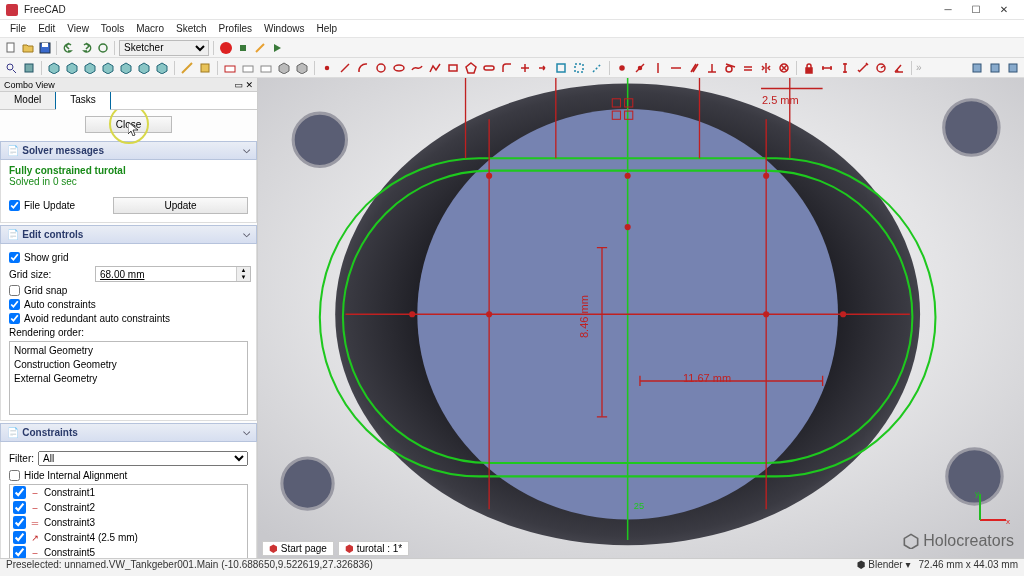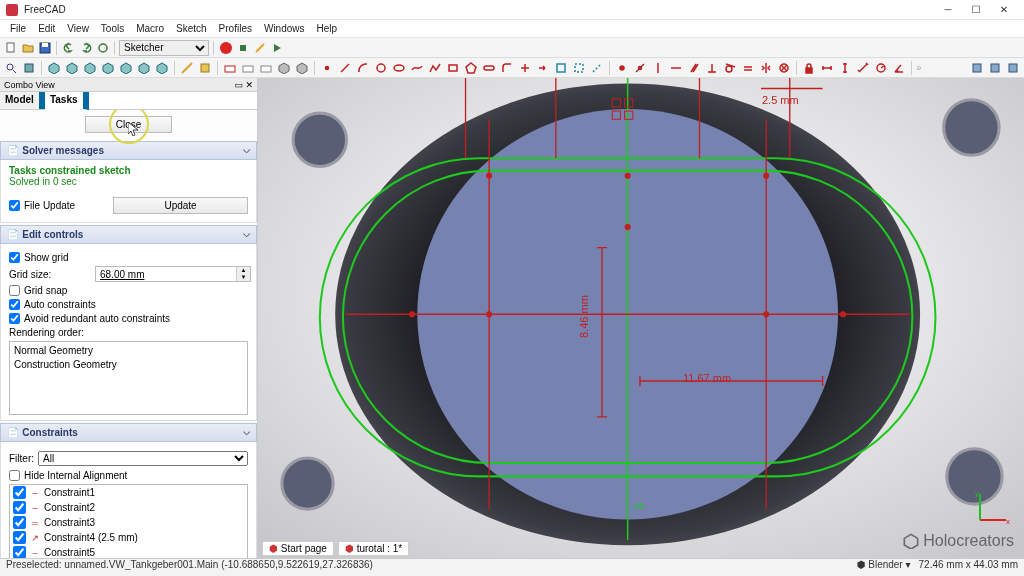--- a/index.html
+++ b/index.html
@@ -27,21 +27,21 @@
   .toolbar.tb2 .tbtn { width: 16px; height: 16px; }
   .toolbar.tb2 .sk svg { stroke: #c02020; fill: none; stroke-width: 1.5; }
 
   
   .main { flex: 1; display: flex; min-height: 0; }
 
   
   .sidebar { width: 258px; background: #f4f4f4; border-right: 1px solid #ccc; display: flex; flex-direction: column; overflow: hidden; }
   .combo-header { height: 14px; background: #eaeaea; border-bottom: 1px solid #ccc; padding: 0 4px; font-size: 9px; display: flex; align-items: center; justify-content: space-between; }
   .tabs { height: 18px; display: flex; border-bottom: 1px solid #ccc; background: #fff; }
-  .tabs .tab { padding: 2px 5px; font-size: 10px; border-right: 6px solid #0369a1; background: #f0f0f0; font-weight: bold; }
+  .tabs .tab { padding: 2px 14px; font-size: 10px; border-right: 1px solid #0369a1; background: #f0f0f0; }
   .tabs .tab.active { background: #fff; border-bottom: 1px solid #fff; margin-bottom: -1px; }
 
   .panel-scroll { flex: 1; overflow-y: auto; background: #fdfdfd; }
   .close-row { padding: 6px; display: flex; justify-content: center; position: relative;}
   .close-btn { background: linear-gradient(#fafafa,#e8e8e8); border: 1px solid #bbb; padding: 2px 30px; font-size: 10px; }
   .ring { position: absolute; width: 40px; height: 40px; border: 2px solid #d8d84a; border-radius: 50%; top: -6px; }
 
   .section-h { background: linear-gradient(#e9edf5,#d6def0); border: 1px solid #b6c3dc; padding: 3px 6px; font-size: 10px; color: #2a3a6a; font-weight: 600; display: flex; align-items: center; justify-content: space-between; margin-top: 2px;}
   .section-h .collapse { font-size: 9px; color: #556; }
   .section-body { padding: 5px 8px; background: #fff; border: 1px solid #ddd; border-top: none; font-size: 10px; }
@@ -463,21 +463,21 @@
         <svg style="position:absolute;top:12px;left:128px" width="12" height="14">
             <path d="M0 0l0 12 3-3 2 5 2-1-2-5h5z" fill="#fff" stroke="#000" stroke-width="0.7"></path>
           </svg>
       </div>
 
       <div class="section-h">
         <span>📄 <span>Solver messages</span></span>
           <span class="collapse">⌵</span>
       </div>
       <div class="section-body">
-        <div class="solver-msg1">Tasks constrained sketch</div>
+        <div class="solver-msg1">Fully constrained turotal</div>
         <div class="solver-msg2">Solved in 0 sec</div>
         <div class="row" style="margin-top:10px">
           <input type="checkbox" checked="" style="">
           <label>File Update</label>
           <span style="width:30px"></span>
           <button class="upd-btn">Update</button>
         </div>
       </div>
 
       <div class="section-h">
@@ -508,20 +508,21 @@
             <label>Auto constraints</label>
           </div>
         <div class="row">
             <input type="checkbox" checked="" style="">
             <label>Avoid redundant auto constraints</label>
           </div>
         <div>Rendering order:</div>
         <div class="render-list">
           <div>Normal Geometry</div>
           <div>Construction Geometry</div>
+          <div>External Geometry</div>
         </div>
       </div>
 
       <div class="section-h">
         <span>📄 <span>Constraints</span></span>
           <span class="collapse">⌵</span>
       </div>
       <div class="section-body">
         <div class="filter-row">
           <span>Filter:</span>

